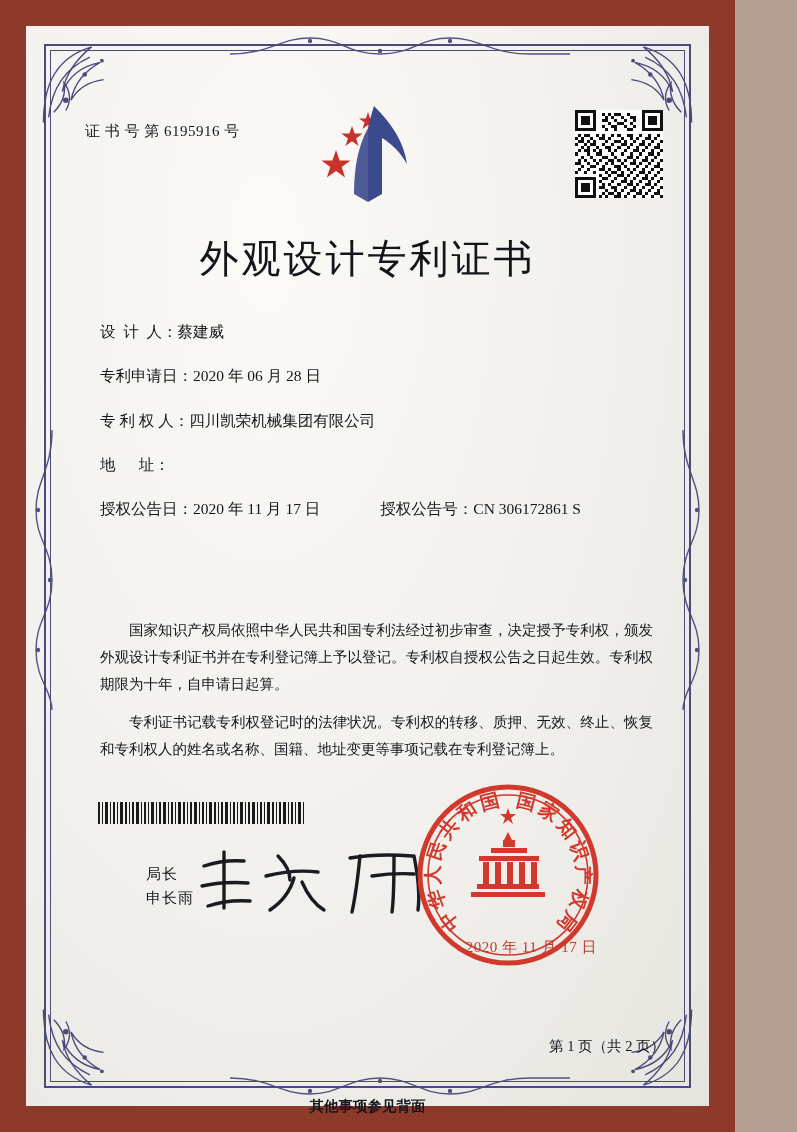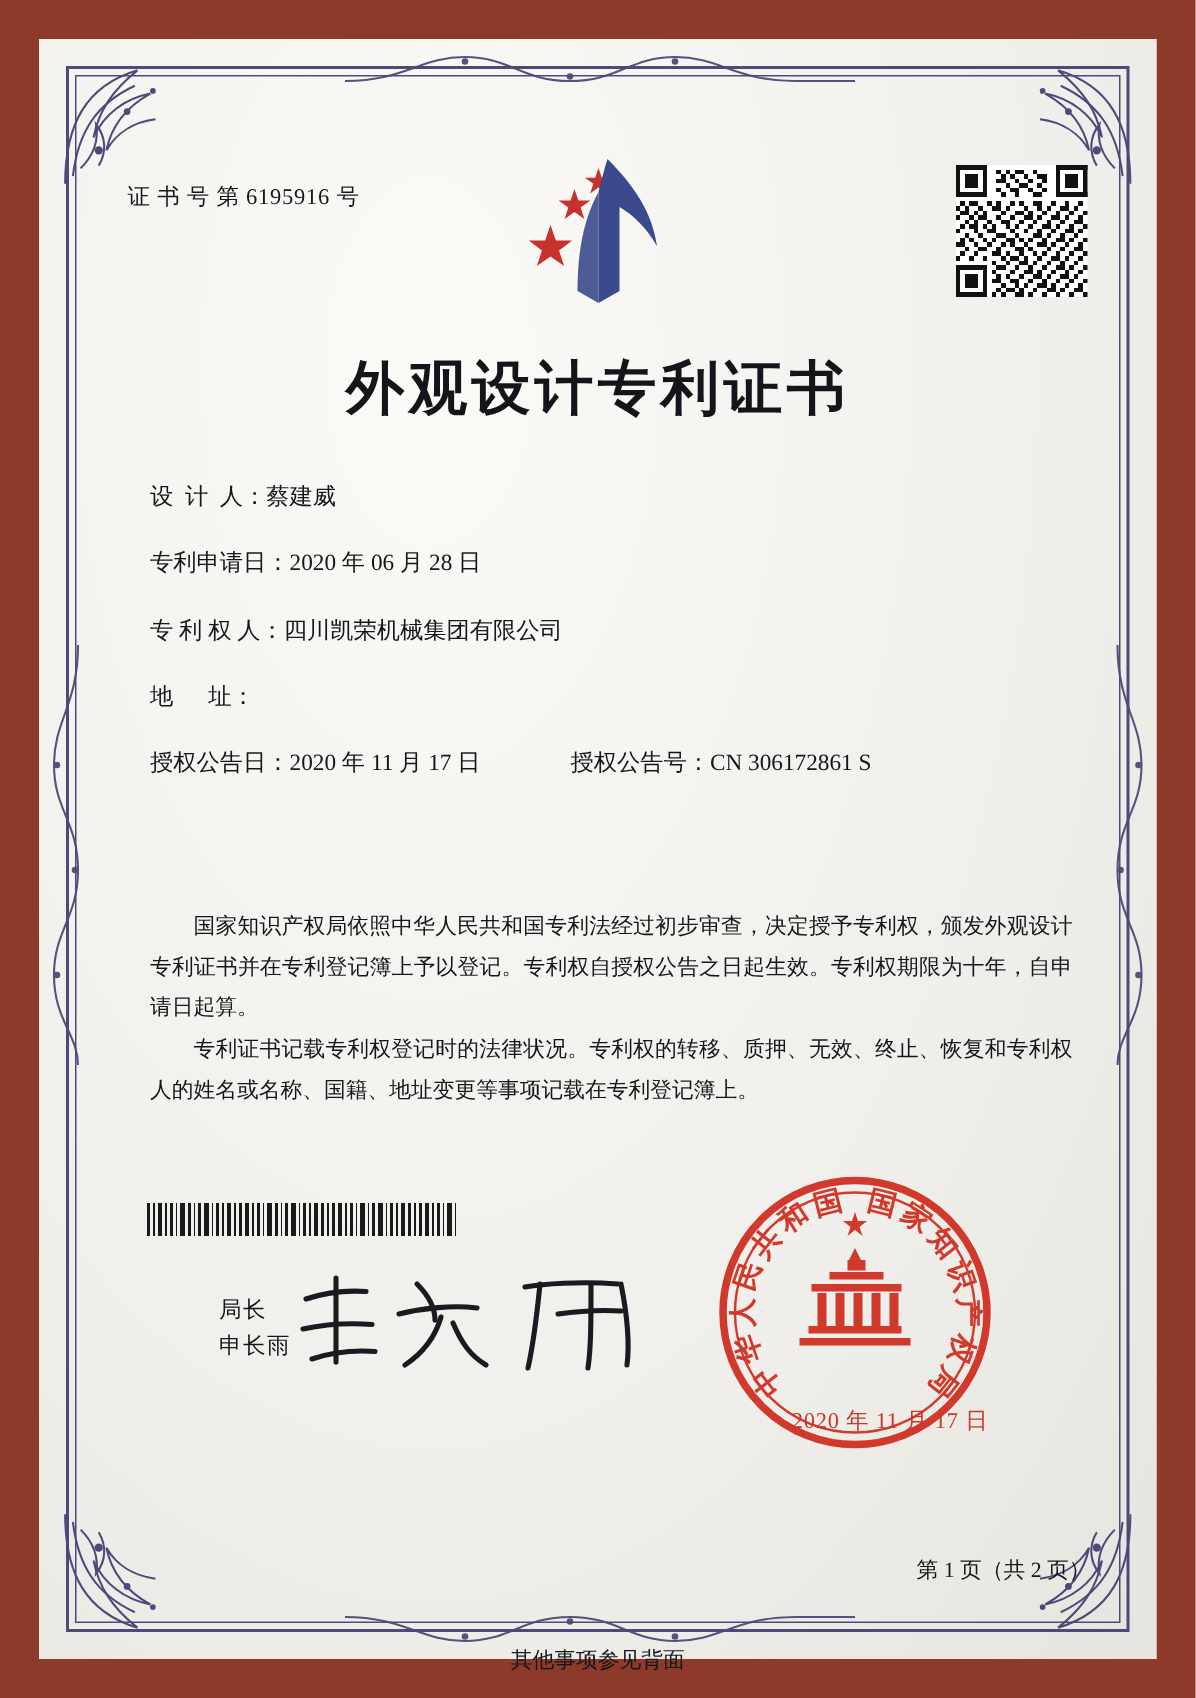--- a/index.html
+++ b/index.html
@@ -8,21 +8,21 @@
   }
   body {
     width: 797px;
     height: 1132px;
     background: #b4a093;
     font-family: "Liberation Serif", "DejaVu Serif", serif;
     overflow: hidden;
   }
   .page {
     position: relative;
-    width: 797px;
+    width: 735px;
     height: 1132px;
     background:
       radial-gradient(ellipse at 30% 25%, #fdfdfb 0%, #f3f2ee 55%, #e8e6e1 100%);
     box-sizing: border-box;
   }
   
   .outer-band {
     position: absolute;
     left: 0; top: 0; right: 0; bottom: 0;
     border: 26px solid #8e3a2a;
@@ -103,21 +103,21 @@
   }
   .qr svg { width: 100%; height: 100%; display: block; }
 
   .title {
     position: absolute;
     top: 152px;
     left: 0;
     right: 0;
     text-align: center;
     font-size: 39px;
-    font-weight: bold;
+    font-weight: normal;
     letter-spacing: 3px;
     color: #15141a;
     font-family: "DejaVu Serif", "Liberation Serif", serif;
   }
 
   .fields {
     position: absolute;
     top: 240px;
     left: 30px;
     right: 10px;
@@ -145,21 +145,21 @@
   .paras {
     position: absolute;
     top: 525px;
     left: 30px;
     right: 12px;
     font-size: 14.5px;
     line-height: 1.85;
     color: #16151b;
     text-align: justify;
   }
-  .paras p { margin: 0 0 2px 0; text-indent: 2em; }
+  .paras p { margin: 12px 0 2px 0; text-indent: 2em; }
 
   .barcode {
     position: absolute;
     left: 28px;
     top: 722px;
     width: 206px;
     height: 22px;
   }
   .barcode svg { width: 100%; height: 100%; display:block; }
 
@@ -209,20 +209,21 @@
     color: #16151b;
   }
 
   .footnote {
     position: absolute;
     left: 0; right: 0;
     bottom: 16px;
     text-align: center;
     font-size: 14.5px;
     color: #16151b;
+    font-weight: bold;
   }
 </style>
 </head>
 <body>
 
 <div class="page">
 
   <div class="outer-band"></div>
   <div class="outer-band-inner"></div>
 

